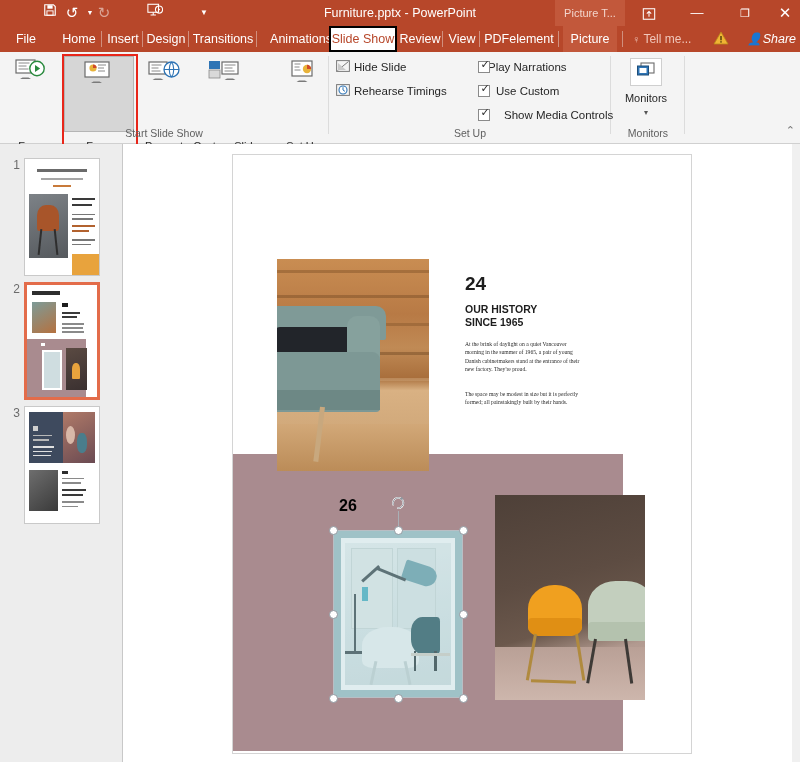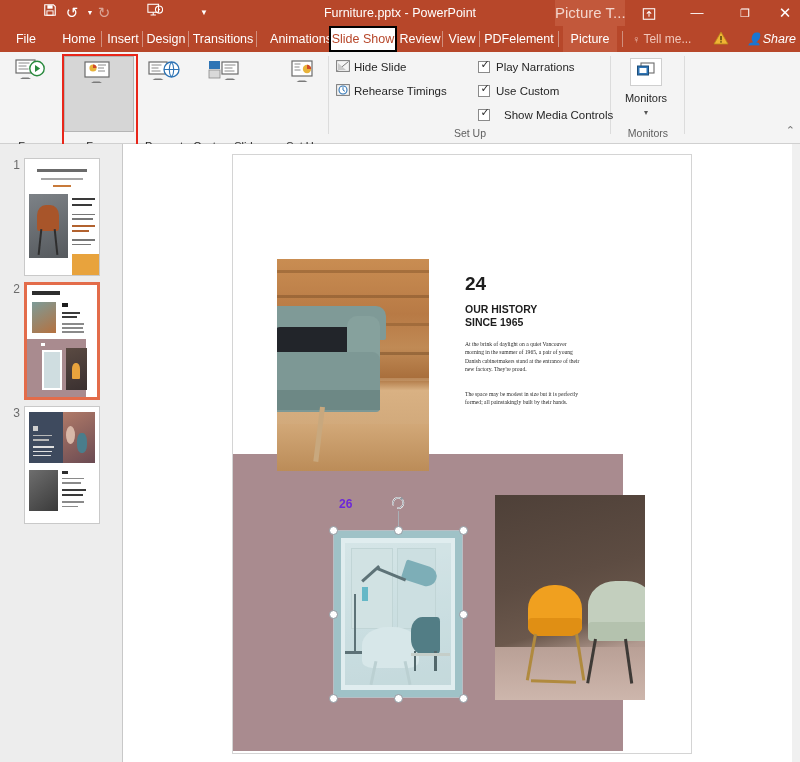--- a/index.html
+++ b/index.html
@@ -27,21 +27,21 @@
   .qat-redo  { left: 94px; font-size: 15px; color: #dba596; }
   .qat-pres  { left: 145px; }
   .qat-more  { left: 194px; font-size: 8px; }
   .app-title {
     position: absolute; left: 0; top: 0; width: 800px; height: 26px;
     line-height: 26px; text-align: center;
     color: #ffffff; font-size: 12.5px;
   }
   .ctx-group-tab {
     position: absolute; left: 555px; top: 0; width: 70px; height: 26px;
-    background: #c2583b; color: #f3d5cc; font-size: 15px;
+    background: #c2583b; color: #f3d5cc; font-size: 11px;
     line-height: 26px; text-align: center;
     overflow: hidden; white-space: nowrap; cursor: pointer;
   }
   .win-btn {
     position: absolute; top: 0; width: 46px; height: 26px;
     color: #ffffff; text-align: center; line-height: 26px;
     font-size: 13px; cursor: pointer;
   }
   .win-ribbonopt { left: 626px; font-size: 12px; }
   .win-min { left: 674px; }
@@ -197,21 +197,21 @@
     overflow: hidden;
   }
 
   
   .sel-pic {
     position: absolute; left: 100px; top: 375px; width: 130px; height: 168px;
     overflow: hidden;
   }
   .num26 {
     position: absolute; left: 106px; top: 342px;
-    font-size: 12px; font-weight: bold; color: #6d28d9;
+    font-size: 16px; font-weight: bold; color: #000000;
   }
   .sel-box {
     position: absolute; left: 100px; top: 375px; width: 130px; height: 168px;
     border: 1px solid #b9bec4; pointer-events: none;
   }
   .handle {
     position: absolute; width: 9px; height: 9px; border-radius: 50%;
     background: #ffffff; border: 1px solid #8f979f; cursor: pointer;
   }
   .rot-handle {
@@ -397,21 +397,21 @@
             <rect x="0.6" y="0.6" width="12.8" height="10.8" fill="none" stroke="#7a7a7a" stroke-width="1"></rect>
             <circle cx="7" cy="6" r="4" fill="#fff" stroke="#2e74b5" stroke-width="1.1"></circle>
             <path d="M7 3.2V6l2 1.4" stroke="#2e74b5" stroke-width="1" fill="none"></path>
           </svg>
       </span><span>Rehearse Timings</span>
     </div>
 
 
     <div class="smallrow" style="left:478px;top:5px">
       <span class="cb" style="left:0;top:4px"></span>
-      <span style="margin-left:18px">Play Narrations</span>
+      <span style="margin-left:10px">Play Narrations</span>
     </div>
     <div class="smallrow" style="left:478px;top:29px">
       <span class="cb" style="left:0;top:4px"></span>
       <span style="margin-left:18px">Use Custom</span>
     </div>
     <div class="smallrow" style="left:478px;top:53px">
       <span class="cb" style="left:0;top:4px"></span>
       <span style="margin-left:26px">Show Media Controls</span>
     </div>
 
@@ -421,20 +421,21 @@
         <rect x="5" y="1" width="13" height="10" fill="#fff" stroke="#6b6b6b" stroke-width="1.1"></rect>
         <rect x="1.5" y="4" width="11" height="9" fill="#2e74b5" stroke="#1f4e79" stroke-width="1"></rect>
         <rect x="3.5" y="6" width="7" height="5" fill="#fff"></rect>
       </svg>
     </div>
     <div class="bigbtn" style="left:617px;top:40px;width:58px">
       <span>Monitors</span><br>
       <span style="font-size:8px;color:#555">▾</span>
     </div>
 
+    <div class="grp-label" style="left:0px;top:74px;width:328px">Start Slide Show</div>
     <div class="grp-label" style="left:330px;top:74px;width:280px">Set Up</div>
     <div class="grp-label" style="left:612px;top:74px;width:72px" style2="">Monitors</div>
 
     <div class="collapse-ribbon">⌃</div>
   </div>
 
   <div class="workarea">
 
     <div class="thumbpane">
 

